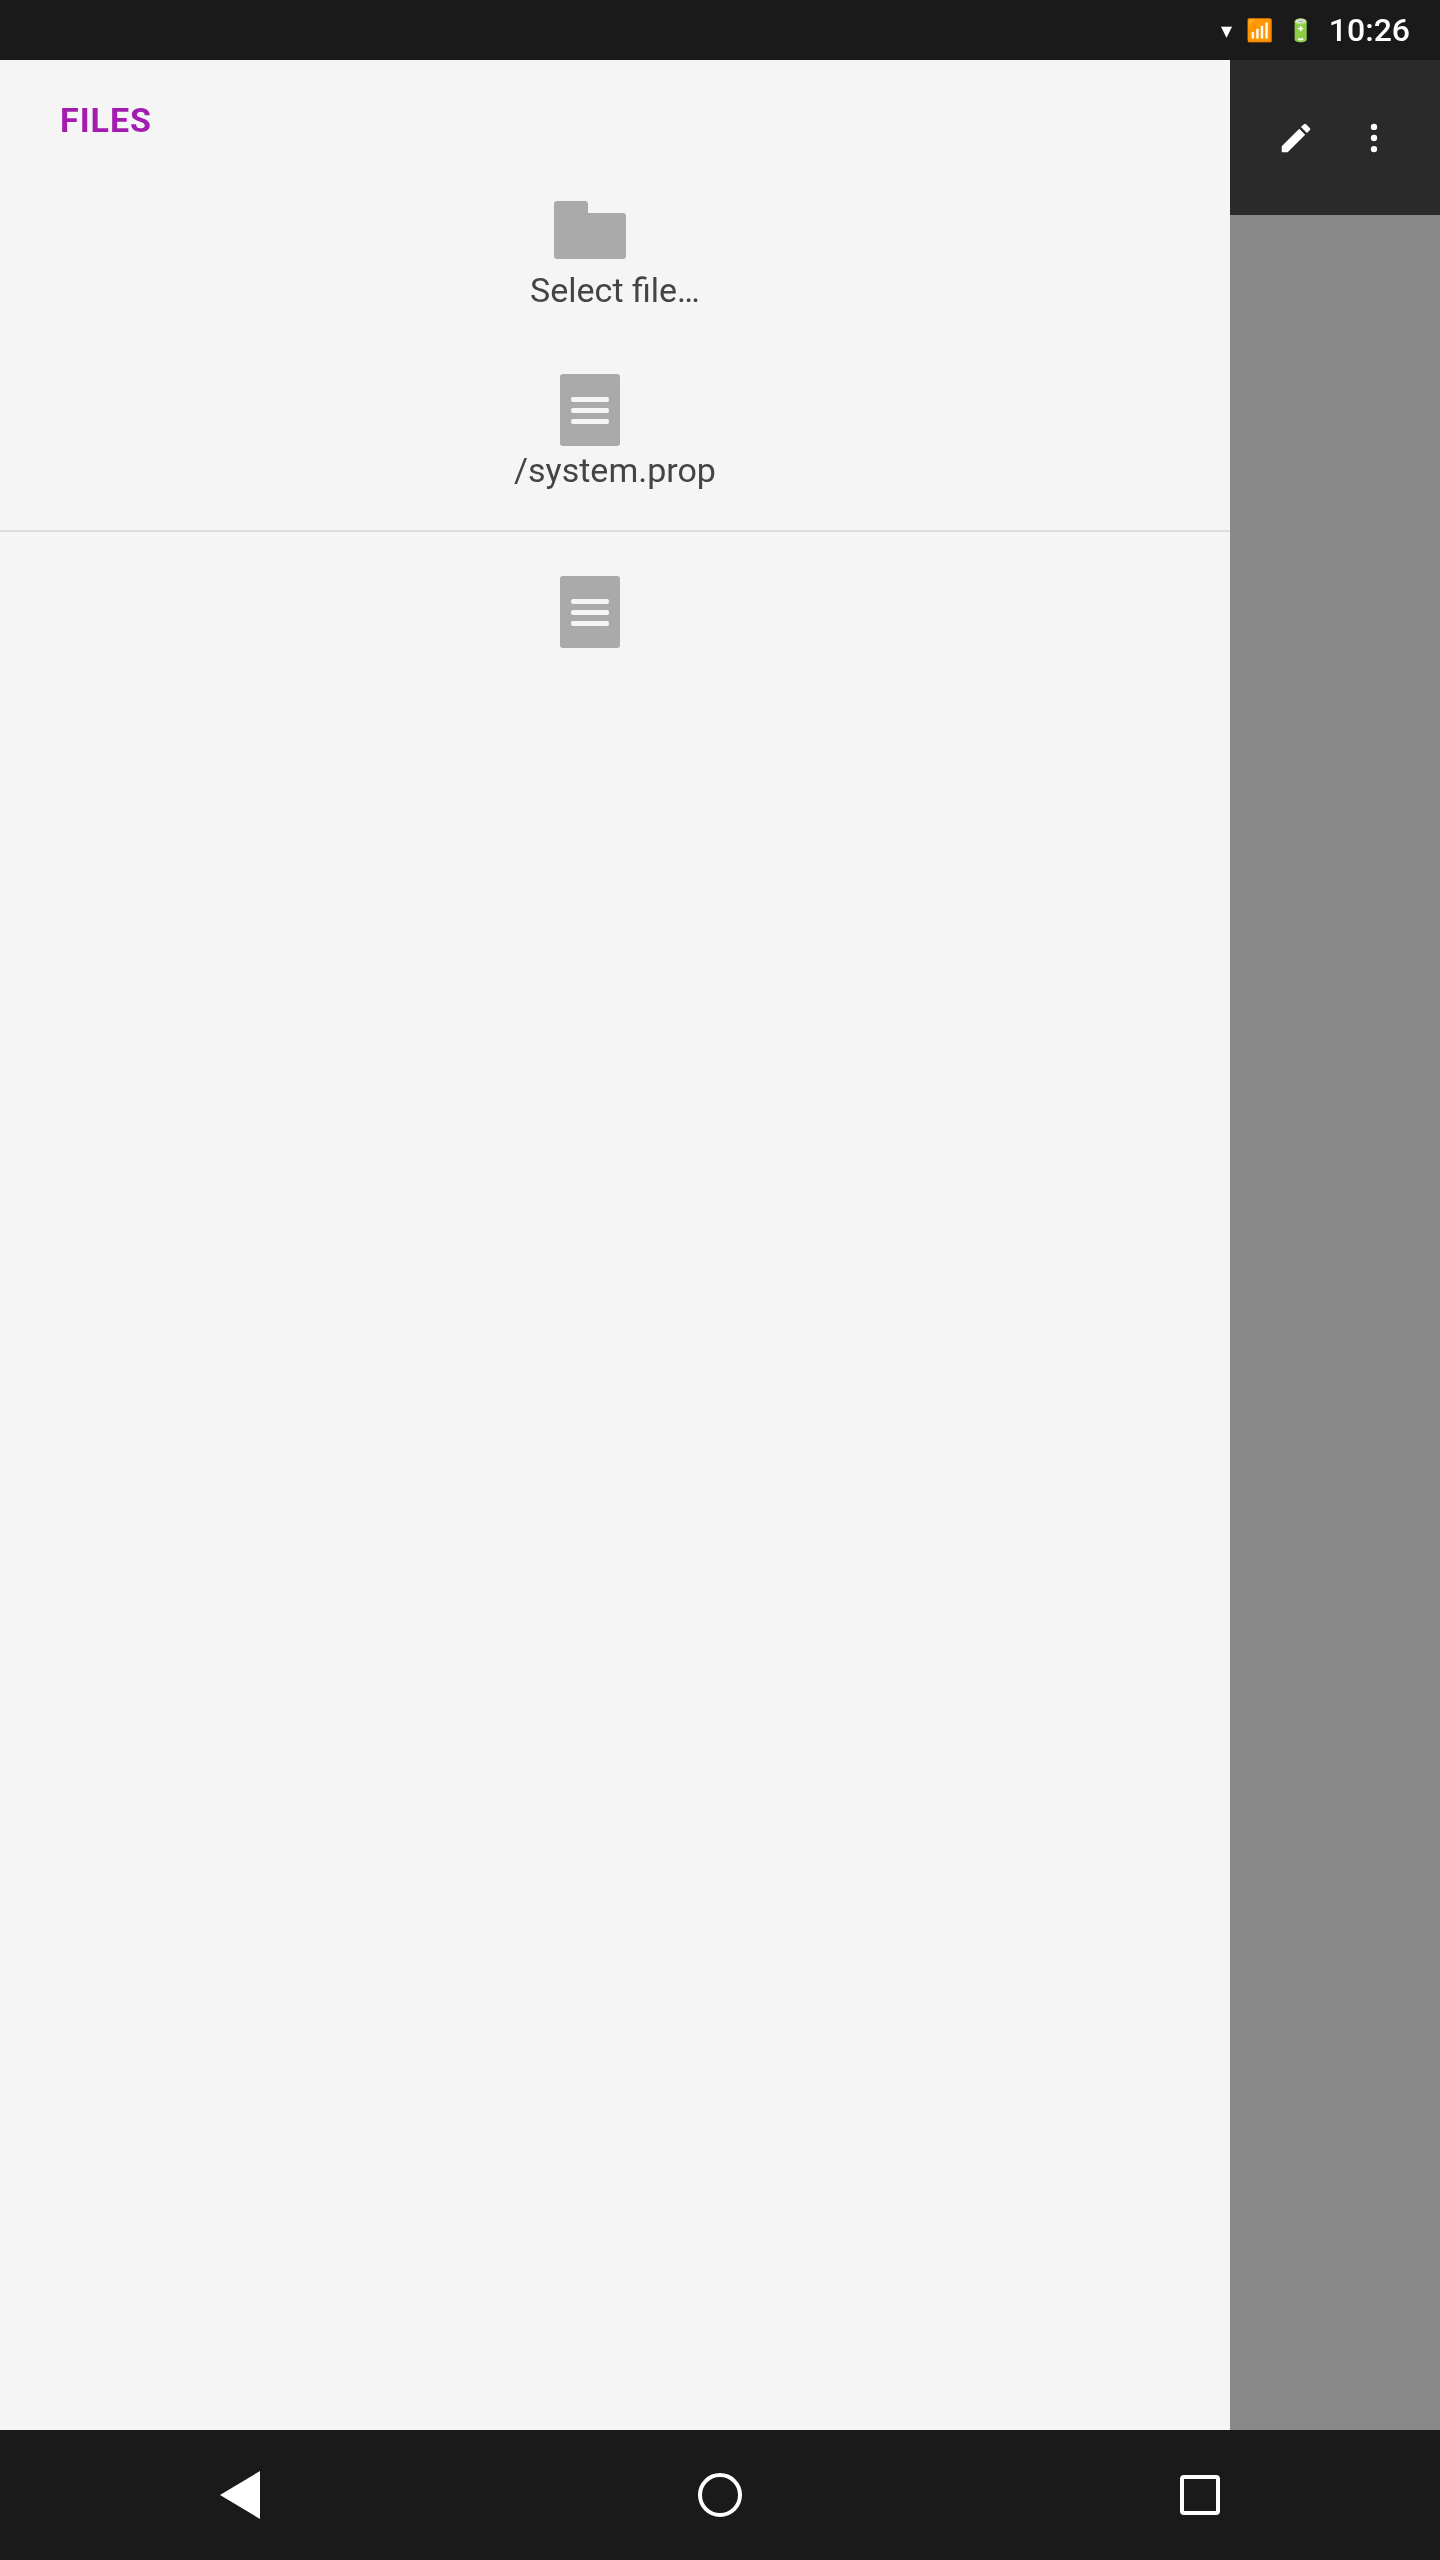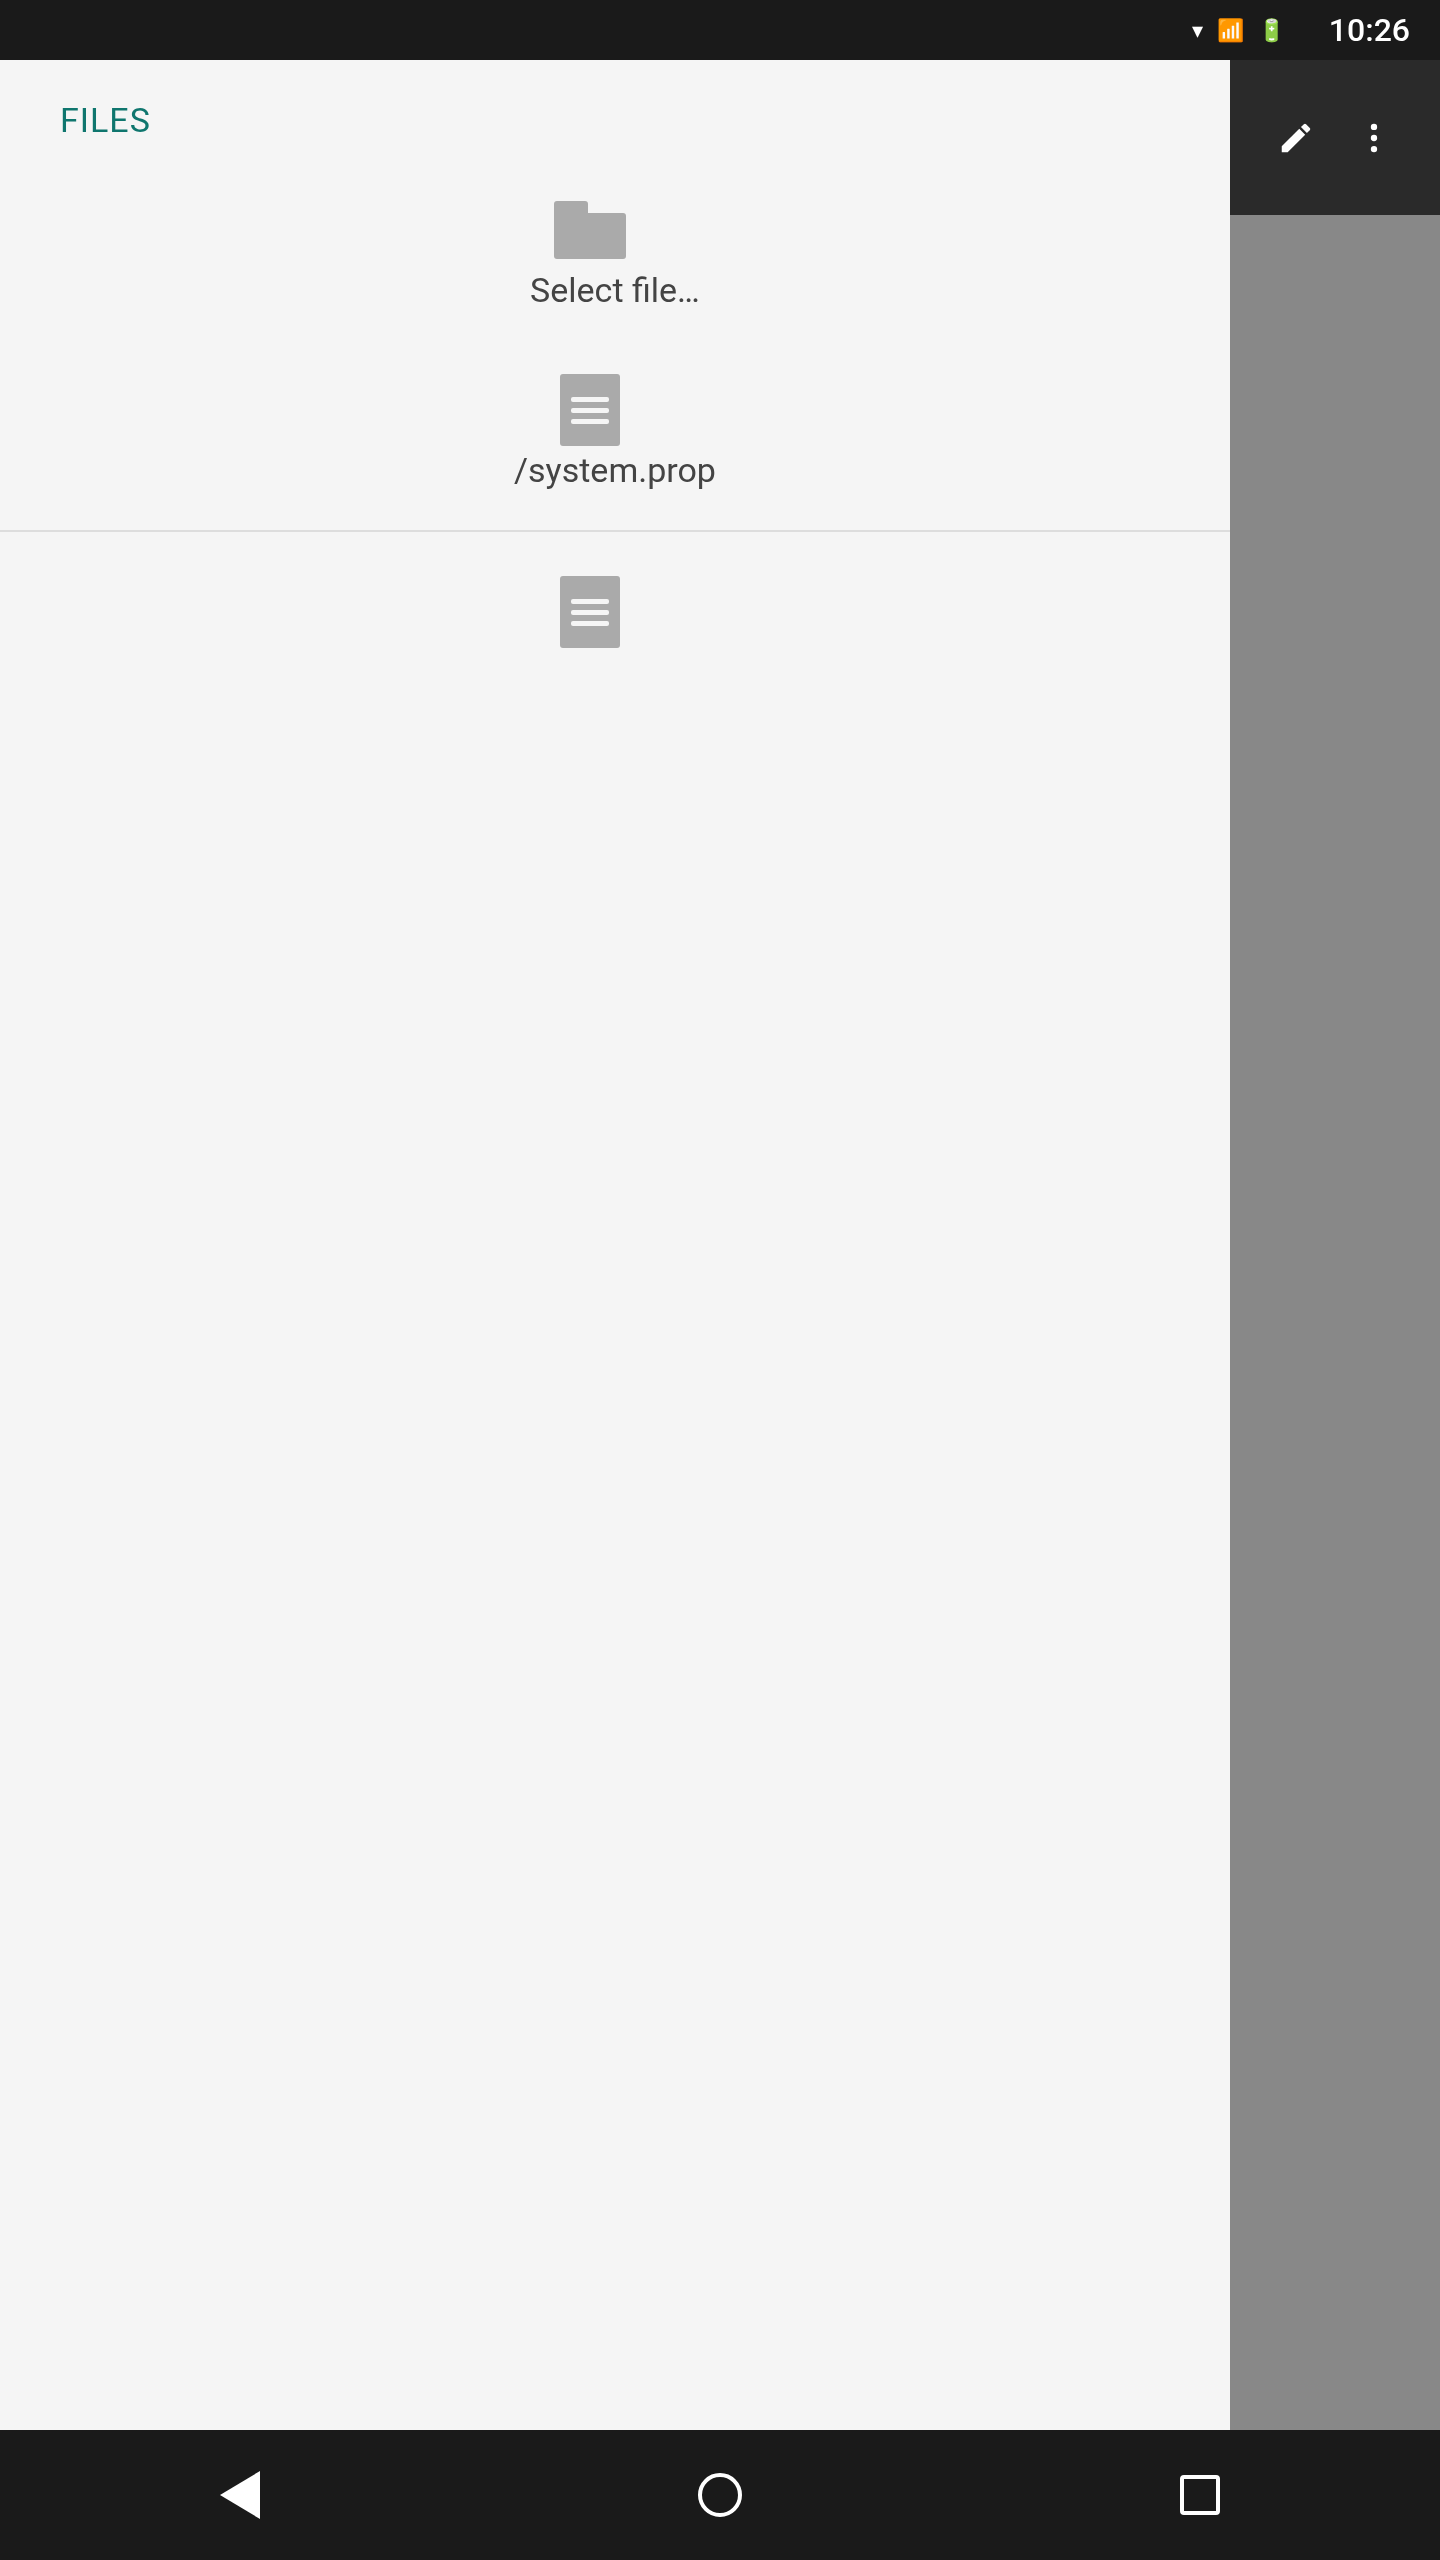--- a/index.html
+++ b/index.html
@@ -36,21 +36,20 @@
       display: flex;
       align-items: center;
       gap: 14px;
       color: white;
     }
 
     .status-time {
       font-size: 32px;
       font-weight: 500;
       color: white;
-      margin-left: 29px;
     }
 
     .status-icon {
       color: white;
       font-size: 22px;
     }
 
     
     .action-bar {
       position: absolute;
@@ -88,22 +87,22 @@
       z-index: 5;
     }
 
     
     .section-header {
       padding: 40px 60px 20px 60px;
     }
 
     .section-title {
       font-size: 34px;
-      font-weight: 400;
-      color: #0f766e;
+      font-weight: 700;
+      color: #a21caf;
       letter-spacing: 1px;
       text-transform: uppercase;
       margin-top: 36px;
     }
 
     
     .list-item {
       display: flex;
       align-items: center;
       padding: 30px 60px;

